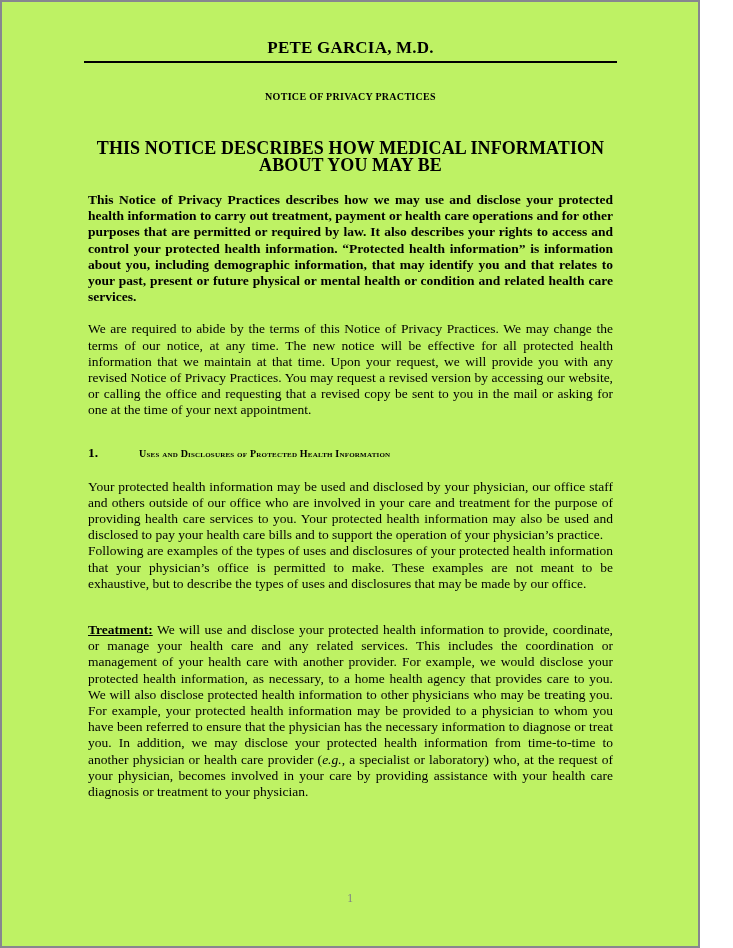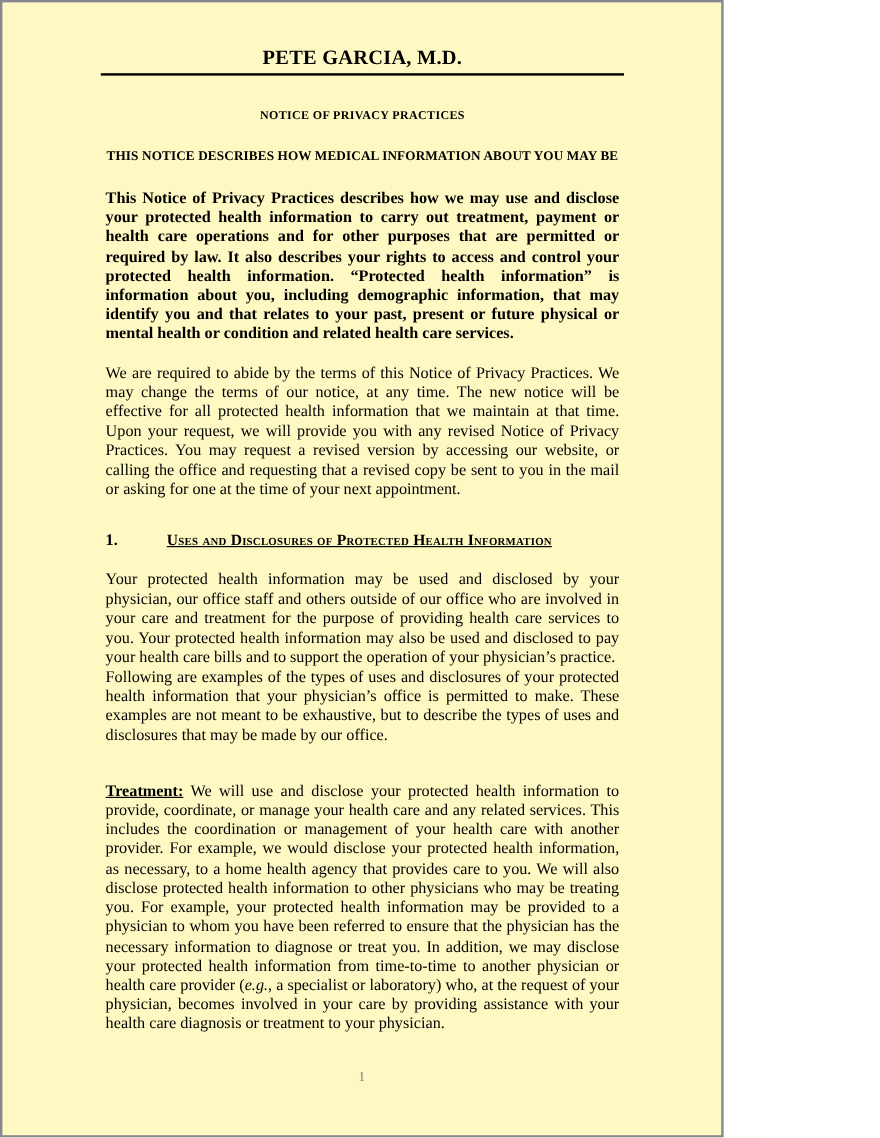--- a/index.html
+++ b/index.html
@@ -5,23 +5,23 @@
   * { margin: 0; padding: 0; box-sizing: border-box; }
   html, body { background: #ffffff; }
   body {
     width: 733px;
     height: 948px;
     font-family: "Liberation Serif", "DejaVu Serif", serif;
     color: #000000;
   }
   .page {
     position: relative;
-    width: 603px;
+    width: 700px;
     height: 948px;
-    background: #fef9c3;
+    background: #bef264;
     border: 2px solid #87878f;
     padding: 36px 85px 0 86px;
     overflow: hidden;
   }
   
   .letterhead { text-align: center; }
   .physician-name {
     font-size: 17px;
     font-weight: bold;
     letter-spacing: 0.2px;
@@ -47,23 +47,23 @@
   
   .doc-title {
     margin-top: 25px;
     text-align: center;
     font-size: 10px;
     font-weight: bold;
     letter-spacing: 0.3px;
     line-height: 17px;
   }
   .notice-header {
-    margin-top: 17px;
+    margin-top: 35px;
     text-align: center;
-    font-size: 11px;
+    font-size: 18px;
     font-weight: bold;
     line-height: 17px;
     letter-spacing: 0.1px;
   }
   
   .para {
     font-size: 13.5px;
     line-height: 16.2px;
     text-align: justify;
   }
@@ -71,22 +71,21 @@
   .p-intro-2   { margin-top: 16px; }
   .section-heading {
     margin-top: 25px;
     font-size: 13.5px;
     font-weight: bold;
     line-height: 17px;
   }
   .section-number { display: inline-block; width: 51px; }
   .section-heading-text {
     font-variant: small-caps;
-    font-size: 13px;
-    text-decoration: underline;
+    font-size: 10px;
     letter-spacing: 0.2px;
   }
   .p-section-1 { margin-top: 17px; }
   .p-section-2 { }
   .p-treatment { margin-top: 30px; }
   .treatment-label {
     font-weight: bold;
     text-decoration: underline;
   }
   .italic { font-style: italic; }

